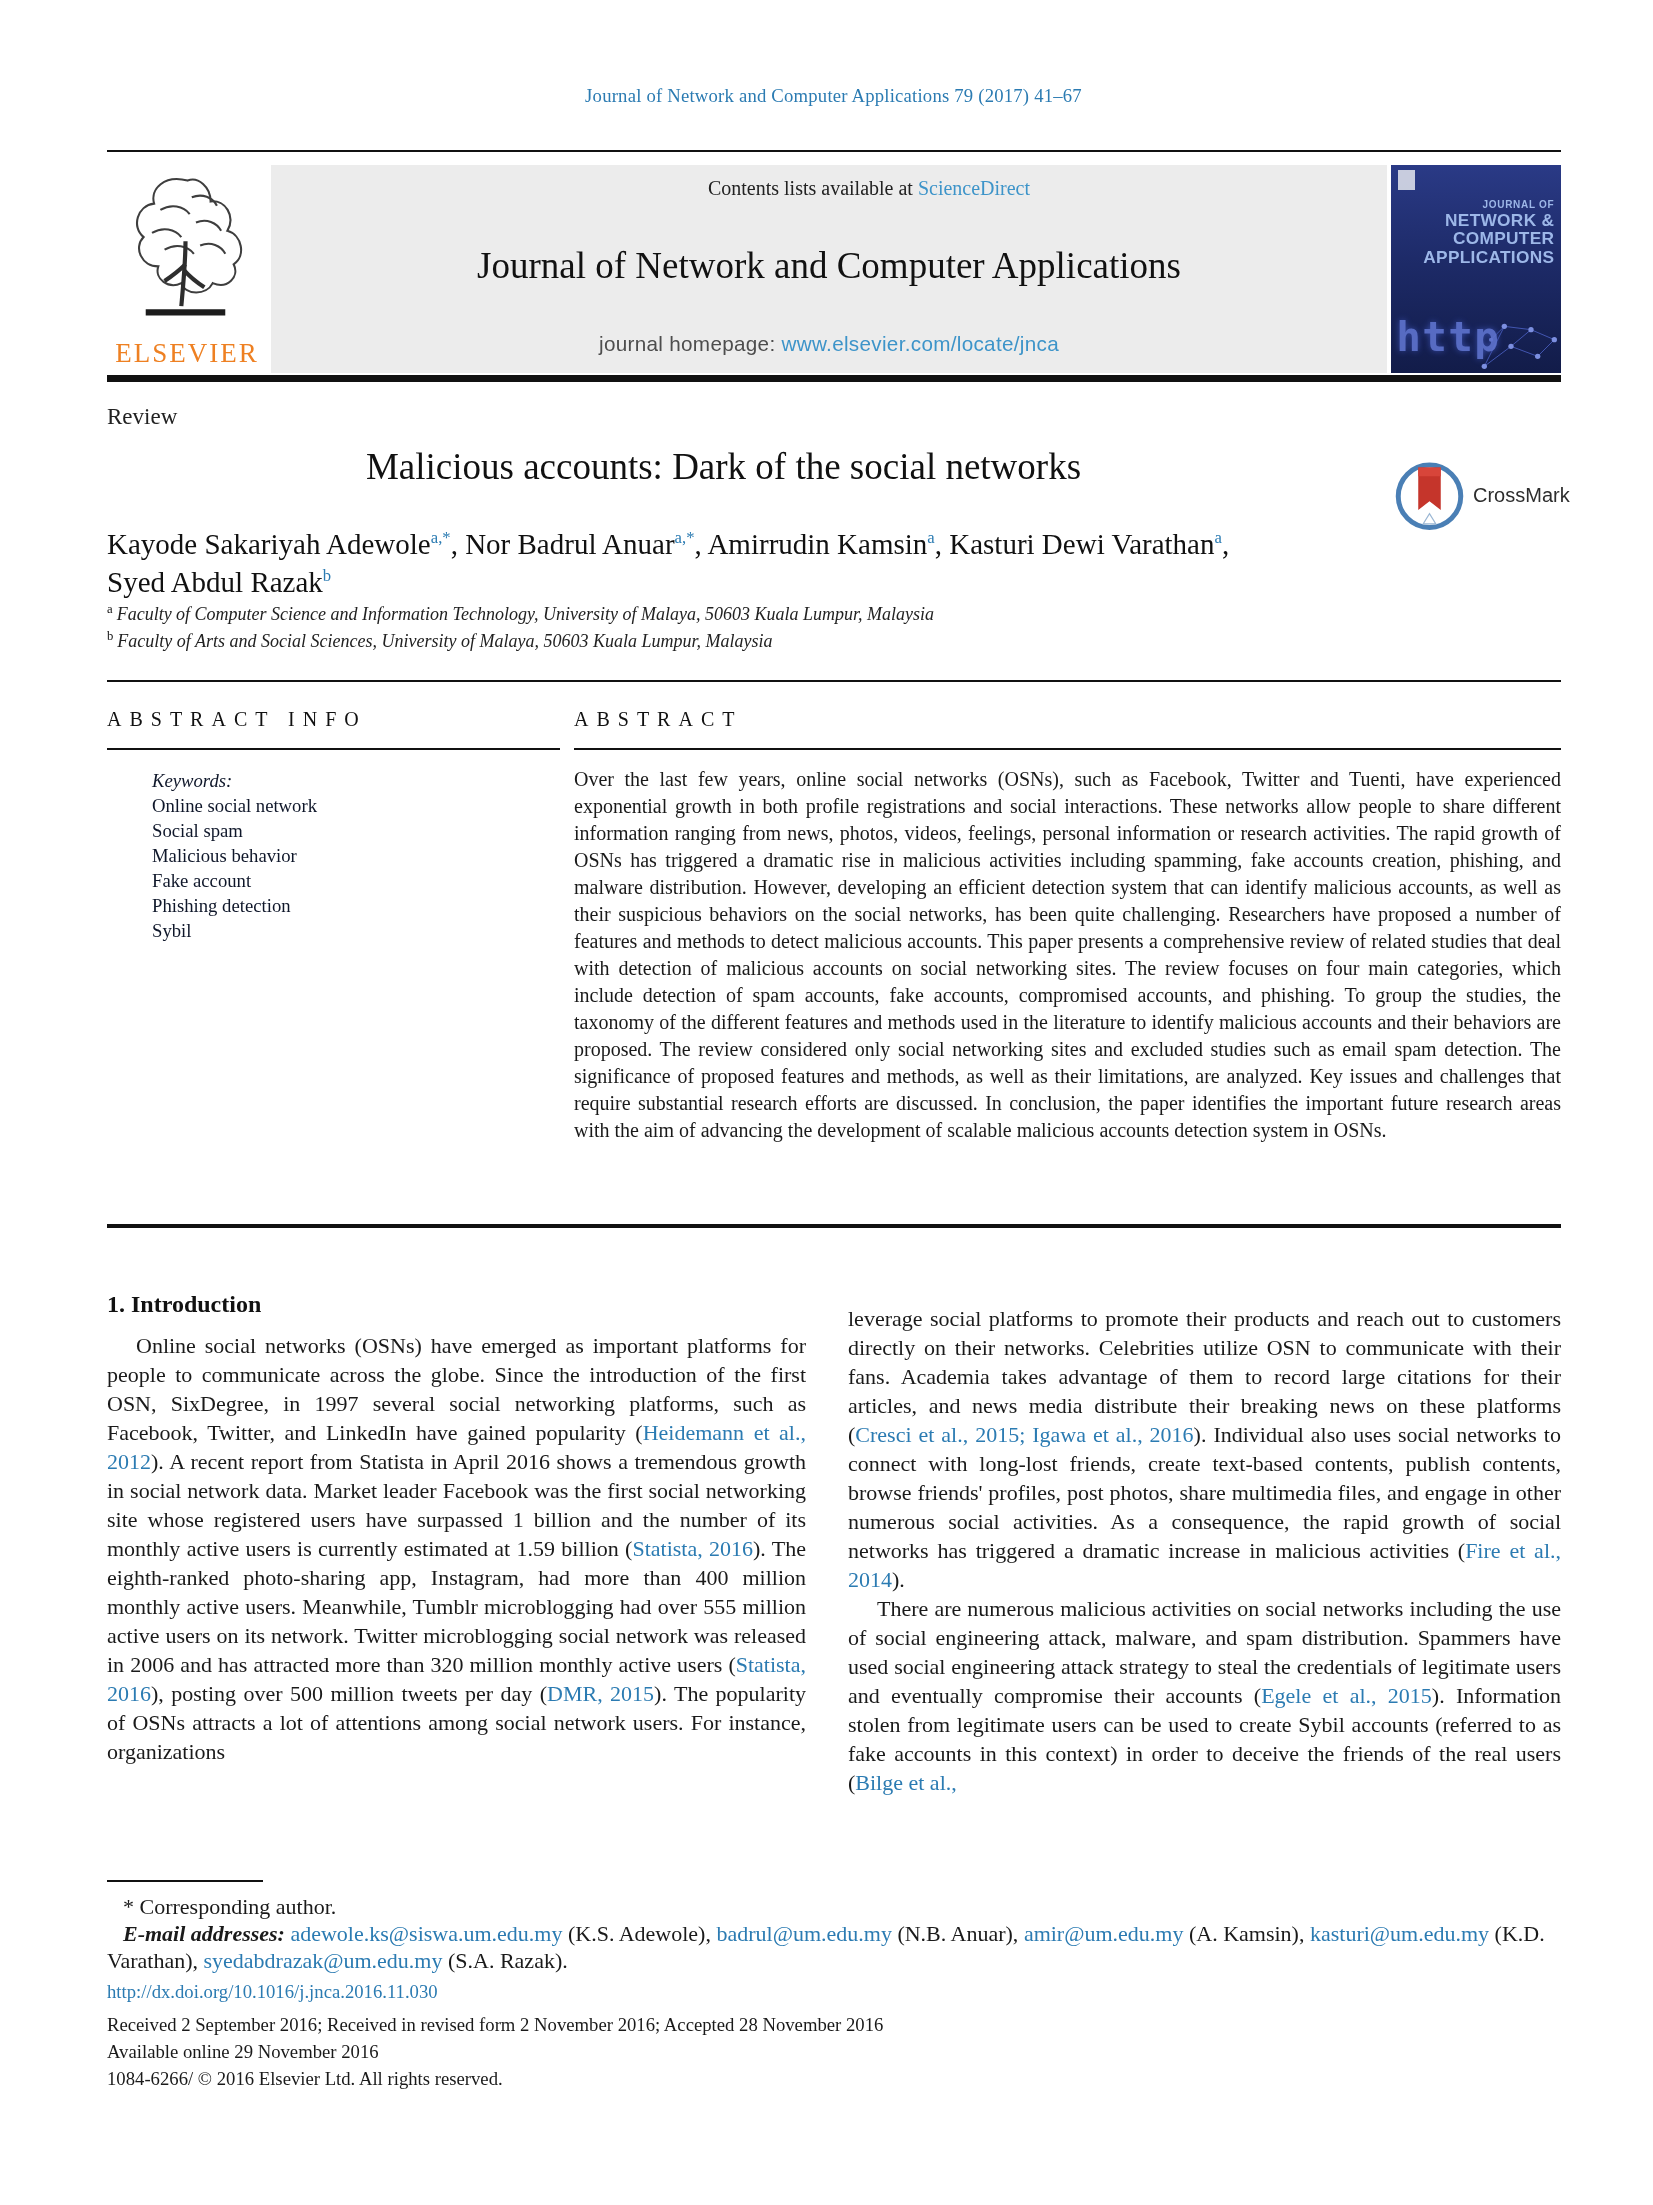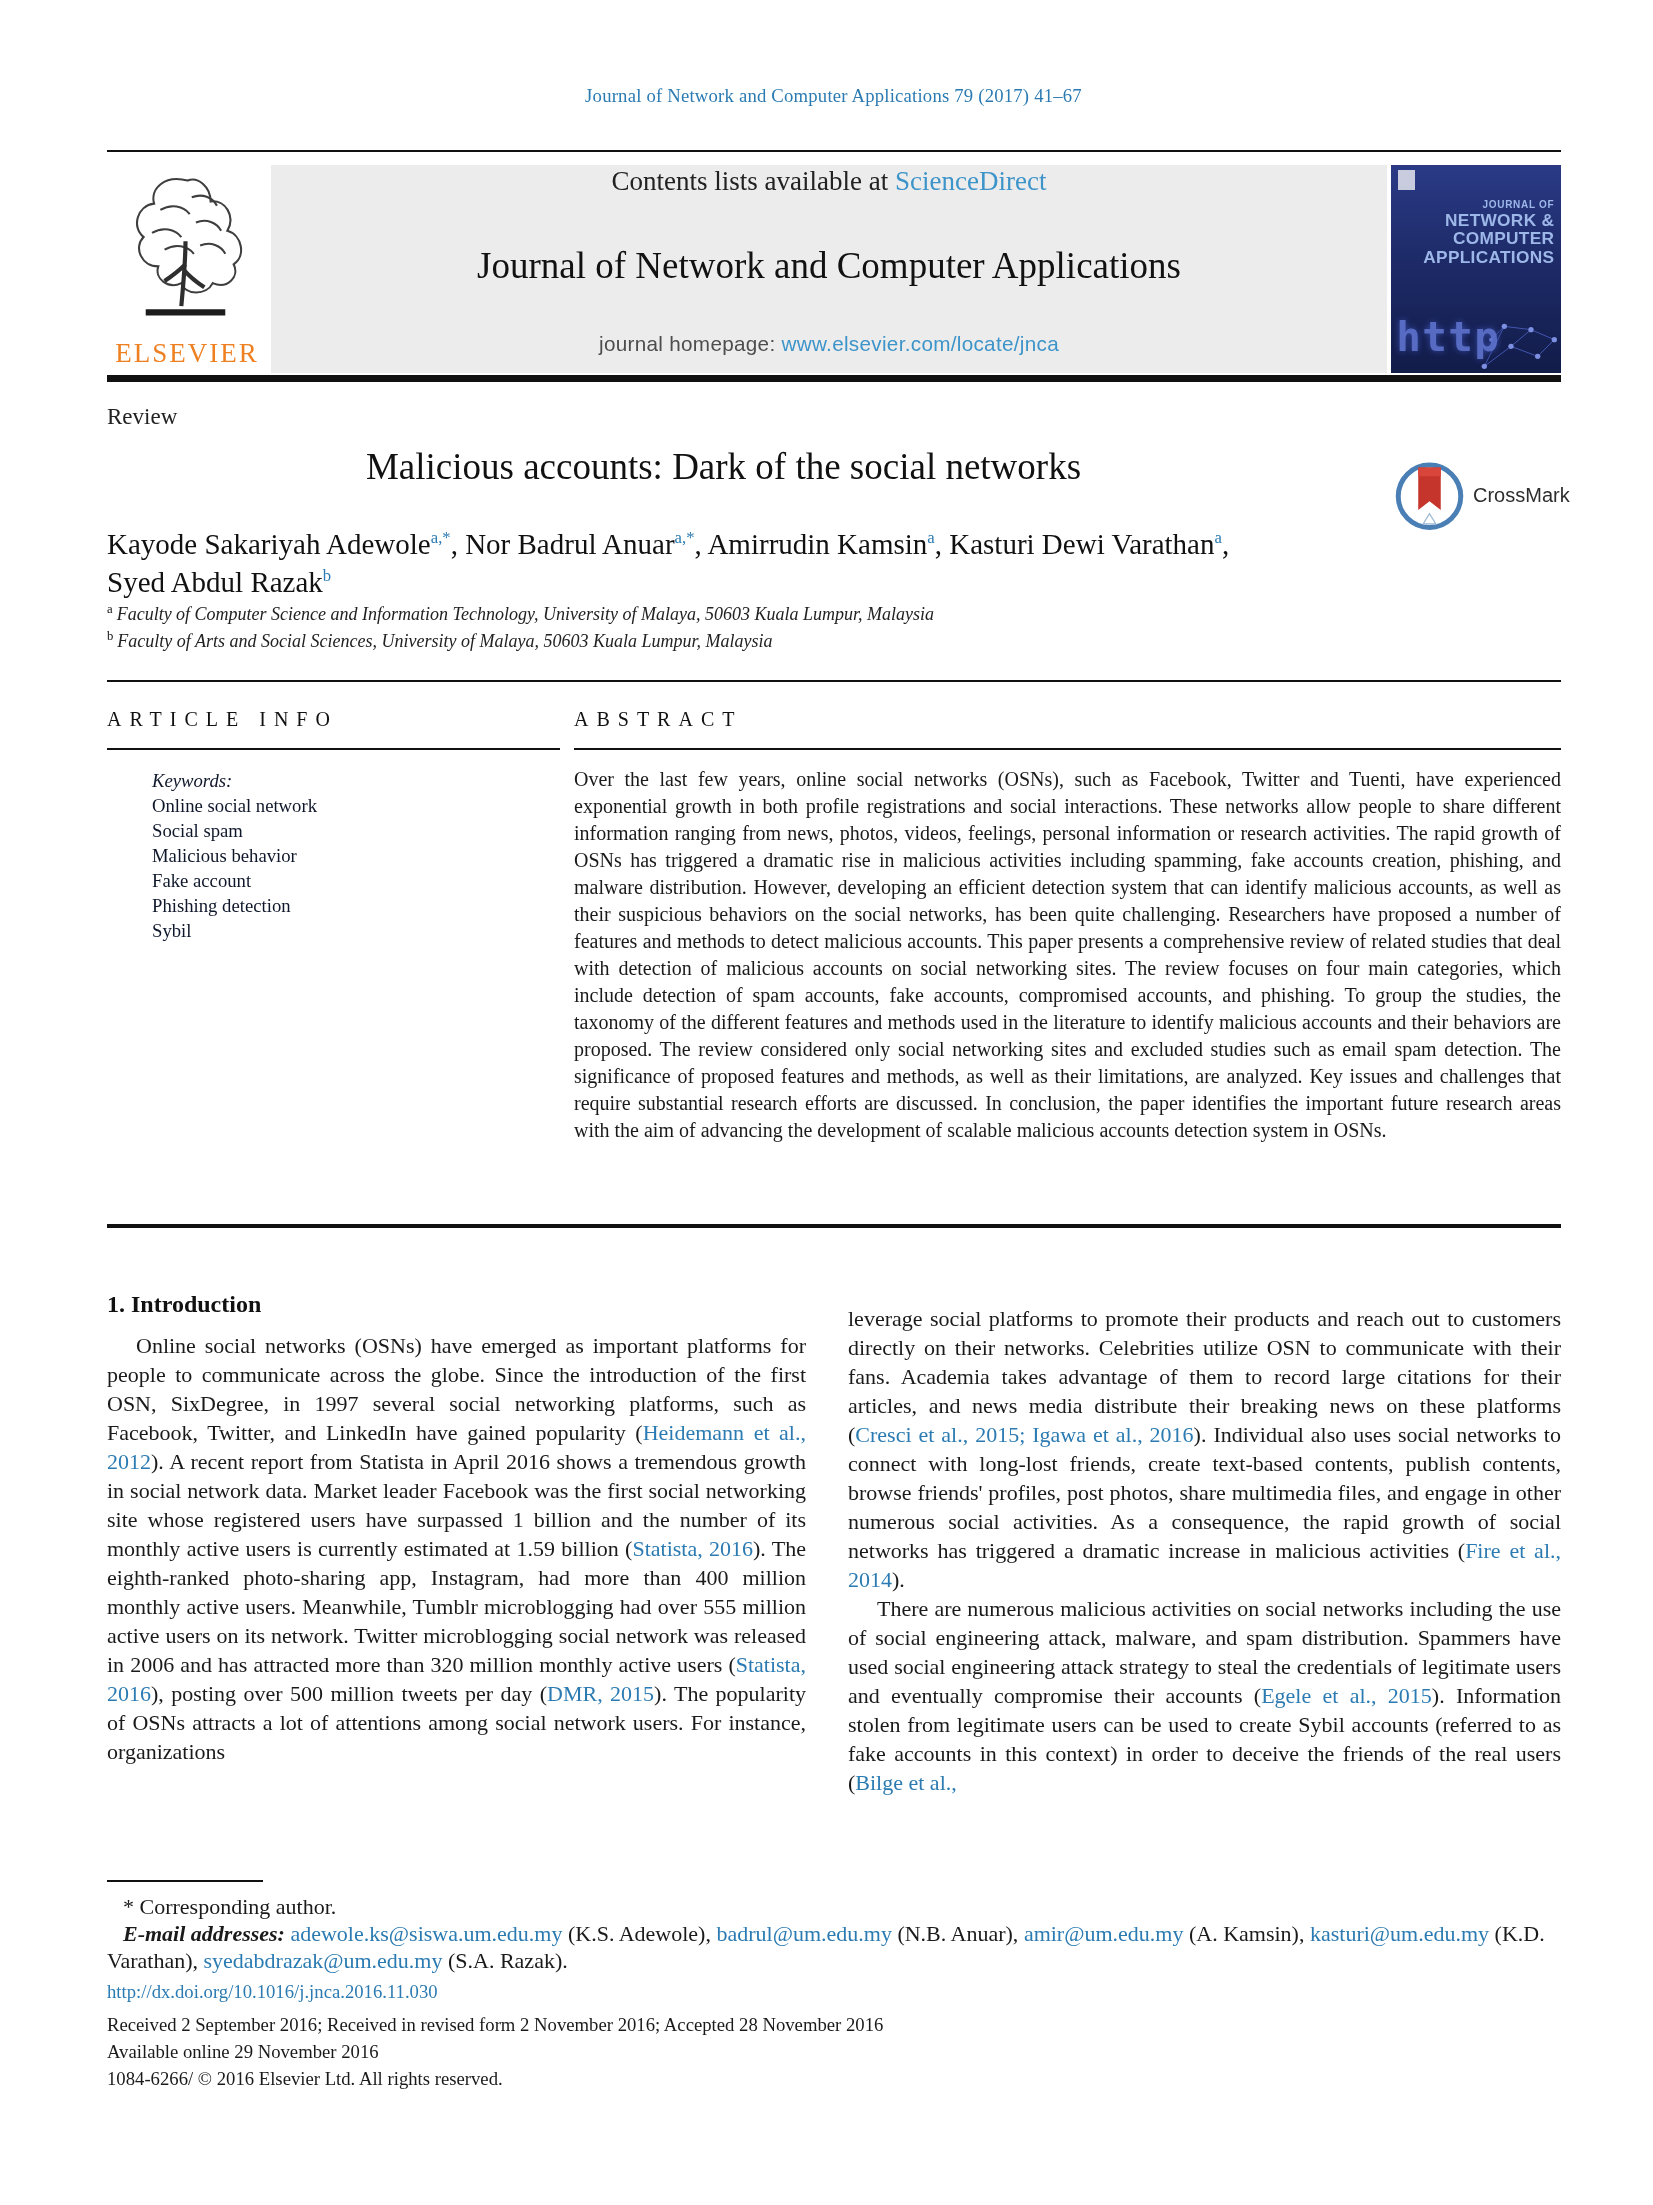--- a/index.html
+++ b/index.html
@@ -22,21 +22,21 @@
   .rule-thin{position:absolute;left:107px;width:1454px;height:2px;background:#111;}
   
   .masthead{position:absolute;top:165px;left:107px;width:1454px;height:208px;display:flex;}
   .elsevier-block{width:160px;height:100%;position:relative;background:#fff;flex:0 0 auto;}
   .tree-svg{position:absolute;top:2.7px;left:14.7px;width:127px;height:157px;}
   .elsevier-word{
     position:absolute;bottom:4px;left:0;width:100%;text-align:center;
     font-size:27px;color:#ee8022;letter-spacing:2px;font-weight:400;
   }
   .mast-center{flex:1 1 auto;background:#ececec;margin:0 4px;position:relative;text-align:center;}
-  .contents-line{position:absolute;top:1px;width:100%;font-size:27px;color:#222;}
+  .contents-line{position:absolute;top:12px;width:100%;font-size:20px;color:#222;margin-left:40px;}
   .mast-journal{position:absolute;top:79px;width:100%;font-size:37px;color:#111;}
   .homepage-line{position:absolute;bottom:17.3px;width:100%;font-size:20.7px;color:#4d4d4d;letter-spacing:0.3px;}
   .cover-block{
     flex:0 0 auto;width:170px;height:100%;position:relative;overflow:hidden;
     background:linear-gradient(180deg,#2a3a86 0%,#1d2a67 48%,#121c49 100%);
   }
   .cover-logo{position:absolute;top:5.3px;left:6.7px;width:17.3px;height:20px;background:#d9dde8;opacity:.9;}
   .cover-title{position:absolute;top:35px;right:6.7px;text-align:right;color:#9db7e8;line-height:1.08;}
   .cover-kicker{font-size:10px;letter-spacing:0.7px;font-weight:bold;}
   .cover-line{font-size:17.3px;font-weight:bold;letter-spacing:0.3px;}
@@ -177,21 +177,21 @@
 
   <div class="affils">
     <div class="affil-row"><sup>a</sup><span>Faculty of Computer Science and Information Technology, University of Malaya, 50603 Kuala Lumpur, Malaysia</span></div>
     <div class="affil-row"><sup>b</sup><span>Faculty of Arts and Social Sciences, University of Malaya, 50603 Kuala Lumpur, Malaysia</span></div>
   </div>
 
   <div class="info-abs">
     <div class="top-rule"></div>
 
     <div class="info-col">
-      <div class="col-heading">ARTICLE INFO</div>
+      <div class="col-heading">ABSTRACT INFO</div>
       <div class="heading-rule"></div>
       <div class="keywords">
         <div class="kw-label">Keywords:</div>
         <div>Online social network</div>
         <div>Social spam</div>
         <div>Malicious behavior</div>
         <div>Fake account</div>
         <div>Phishing detection</div>
         <div>Sybil</div>
       </div>

